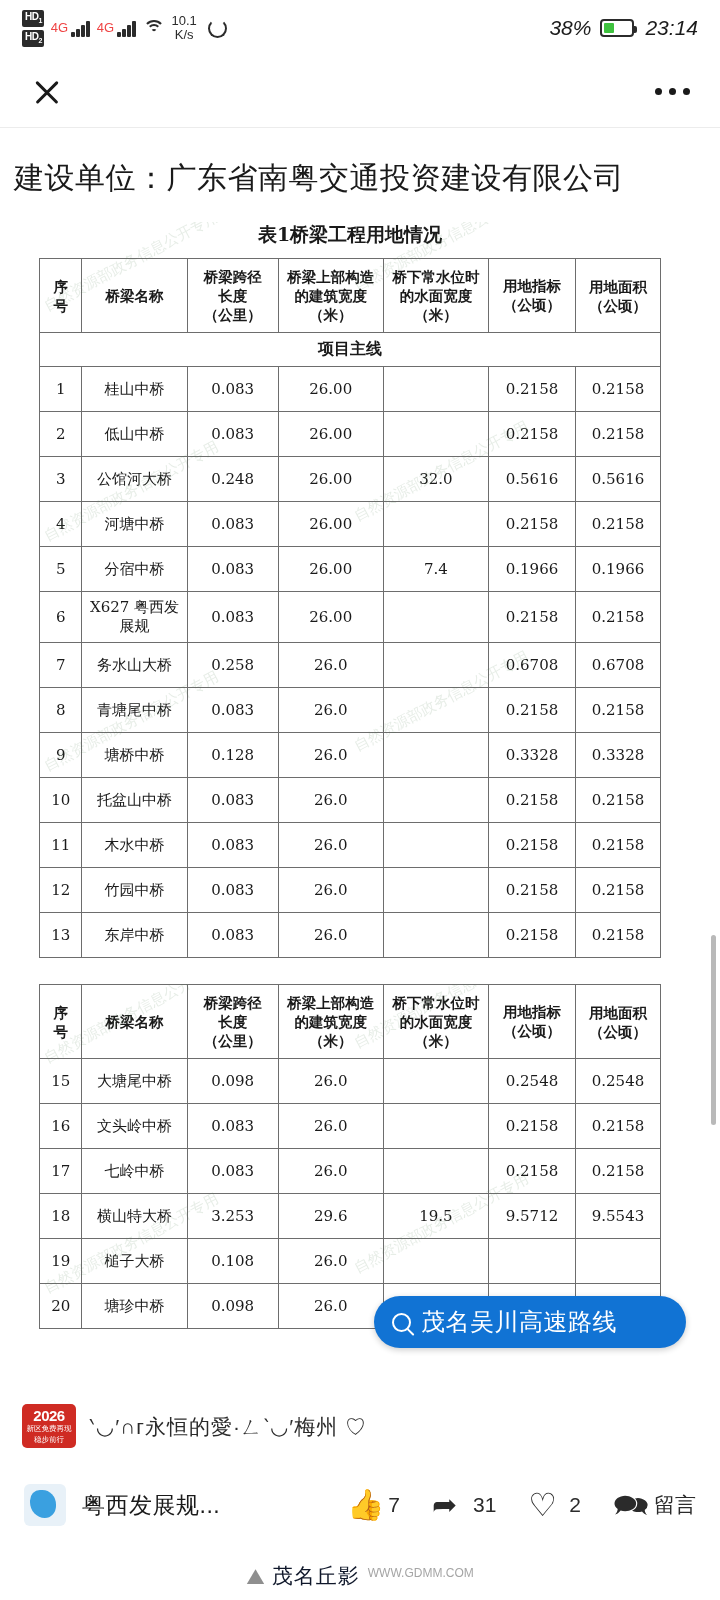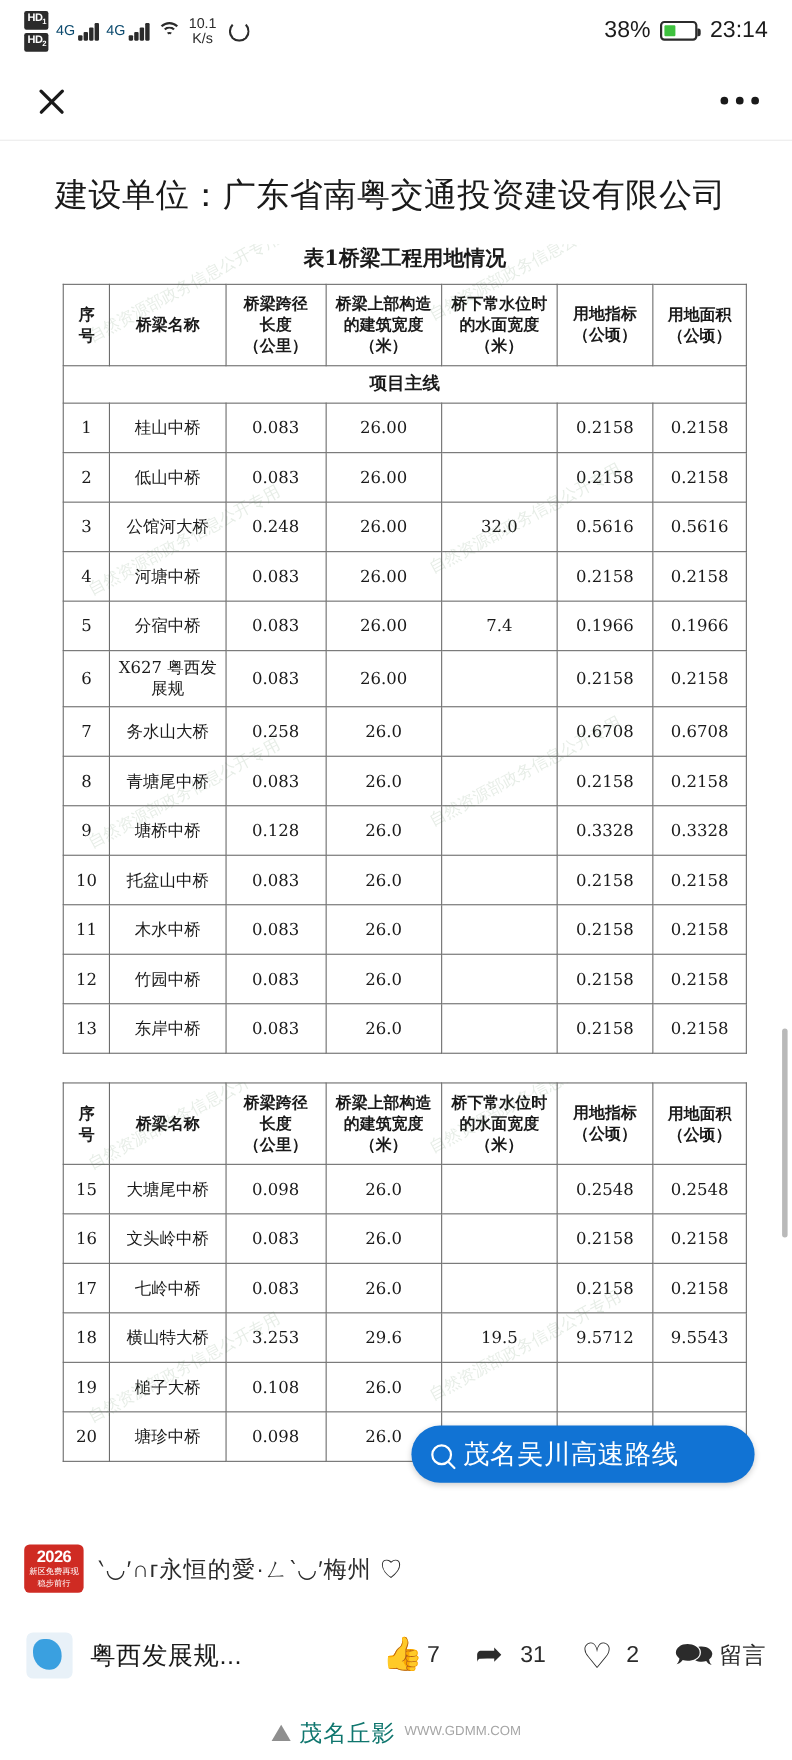--- a/index.html
+++ b/index.html
@@ -10,30 +10,30 @@
     overflow: hidden;
   }
   .screen { position: relative; width: 720px; height: 1600px; background: #fff; }
 
   
   .statusbar {
     height: 56px; display: flex; align-items: center;
     padding: 0 22px; color: #1b1b1b; font-size: 20px;
   }
   .sb-left { display: flex; align-items: center; gap: 7px; flex: 0 0 auto; }
-  .sb-right { display: flex; align-items: center; gap: 9px; margin-left: auto; }
+  .sb-right { display: flex; align-items: center; gap: 9px; margin-left: auto; font-style: italic; }
   .hd-stack { display: flex; flex-direction: column; gap: 3px; }
   .hd-badge {
     font-size: 10px; font-weight: bold; color: #fff; background: #2b2b2b;
     border-radius: 2px; padding: 1px 2px 1px 3px; line-height: 11px;
     letter-spacing: -0.5px;
   }
   .hd-badge sub { font-size: 7px; }
   .sig-group { display: flex; align-items: flex-end; gap: 2px; }
-  .net-label { font-size: 13px; color: #0c4a6e; align-self: flex-start; margin-right: 1px; }
+  .net-label { font-size: 13px; color: #ef4444; align-self: flex-start; margin-right: 1px; }
   .bars { display: flex; align-items: flex-end; gap: 1.5px; height: 17px; }
   .bars i { display: block; width: 3.5px; background: #2b2b2b; border-radius: 1px; }
   .bars i:nth-child(1) { height: 5px; }
   .bars i:nth-child(2) { height: 8px; }
   .bars i:nth-child(3) { height: 12px; }
   .bars i:nth-child(4) { height: 16px; }
   .wifi { width: 22px; height: 17px; position: relative; }
   .wifi span {
     position: absolute; left: 50%; transform: translateX(-50%);
     border: 2.5px solid #2b2b2b; border-bottom-color: transparent;
@@ -69,21 +69,21 @@
   .close-x:before, .close-x:after {
     content: ""; position: absolute; left: 2px; top: 16px;
     width: 30px; height: 2.6px; background: #1a1a1a; border-radius: 2px;
   }
   .close-x:before { transform: rotate(45deg); }
   .close-x:after { transform: rotate(-45deg); }
   .dots { display: flex; gap: 7px; cursor: pointer; }
   .dots i { width: 7px; height: 7px; background: #1a1a1a; border-radius: 50%; display: block; }
 
   
-  .article { padding: 26px 34px 0 50px; }
+  .article { padding: 26px 34px 0 14px; }
   .headline {
     font-size: 30px; line-height: 48px; color: #1a1a1a; letter-spacing: 0.5px;
   }
 
   
   .table-wrap { margin-top: 20px; position: relative; }
   .tbl-title {
     text-align: center; font-family: "DejaVu Serif", serif;
     font-size: 19px; font-weight: bold; color: #1a1a1a; margin-bottom: 10px;
   }
@@ -180,21 +180,21 @@
   
   .bottom-wm {
     position: absolute; left: 0; top: 1552px; width: 720px; height: 48px;
     display: flex; align-items: center; justify-content: center; gap: 8px;
     color: #9a9a9a;
   }
   .bottom-wm .logo-box {
     font-family: "DejaVu Sans", sans-serif; font-size: 22px; color: #8f8f8f;
     letter-spacing: -1px;
   }
-  .bottom-wm .cn { font-size: 21px; color: #0f766e; letter-spacing: 1px; }
+  .bottom-wm .cn { font-size: 21px; color: #0f172a; letter-spacing: 1px; }
   .bottom-wm .url { font-size: 12px; color: #a5a5a5; align-self: flex-end; margin-bottom: 20px; }
 </style>
 </head>
 <body>
 
 <div class="screen">
 
   <div class="statusbar">
     <div class="sb-left">
       <div class="hd-stack">

